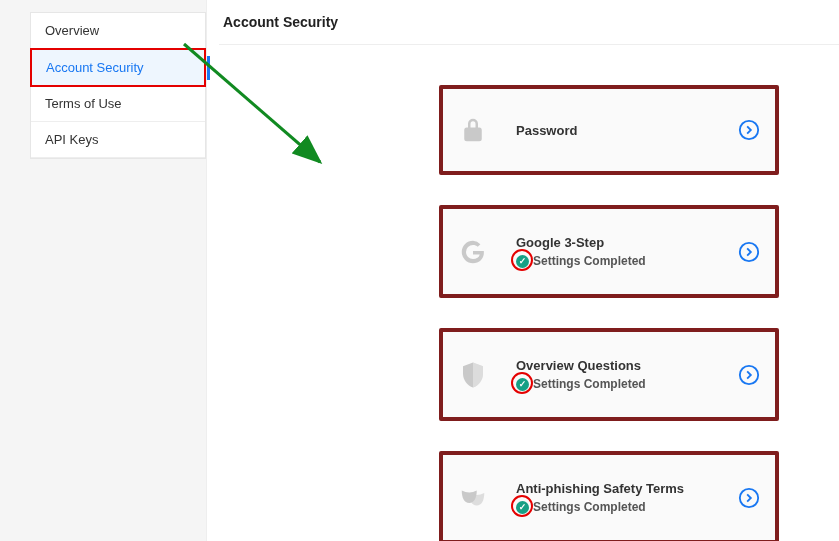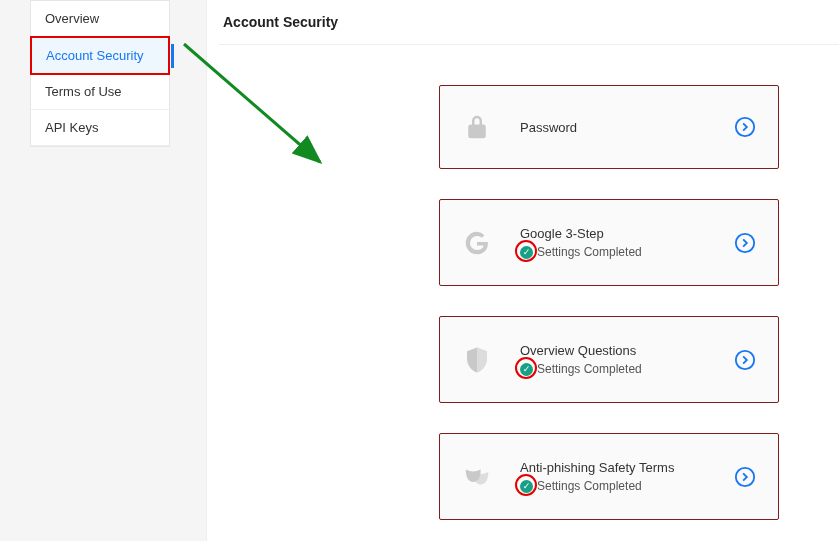--- a/index.html
+++ b/index.html
@@ -5,26 +5,26 @@
   * { box-sizing: border-box; margin: 0; padding: 0; }
   body {
     font-family: Arial, Helvetica, sans-serif;
     background: #f5f5f5;
     width: 839px;
     height: 541px;
     position: relative;
     overflow: hidden;
   }
   .sidebar {
-    width: 140px;
+    width: 176px;
     background: #fff;
     border: 1px solid #e6e6e6;
     position: absolute;
     left: 30px;
-    top: 0;
+    top: 12px;
   }
   .sidebar-item {
     padding: 10px 14px;
     font-size: 13px;
     color: #333;
     border-bottom: 1px solid #eee;
     cursor: pointer;
     position: relative;
   }
   .sidebar-item.active {
@@ -59,27 +59,28 @@
   .cards {
     padding-top: 40px;
     padding-left: 220px;
     padding-right: 60px;
     display: flex;
     flex-direction: column;
     gap: 30px;
   }
   .card {
     background: #fafafa;
-    border: 1px solid #7f1d1d;
+    border: 4px solid #7f1d1d;
     border-radius: 2px;
     display: flex;
     align-items: center;
-    padding: 26px 22px;
+    padding: 26px 15px;
     position: relative;
     min-height: 84px;
+    font-weight: bold;
   }
   .card-icon {
     width: 30px;
     height: 30px;
     color: #c9c9c9;
     flex-shrink: 0;
   }
   .card-icon svg { width: 100%; height: 100%; fill: #c9c9c9; }
   .card-body {
     margin-left: 28px;

